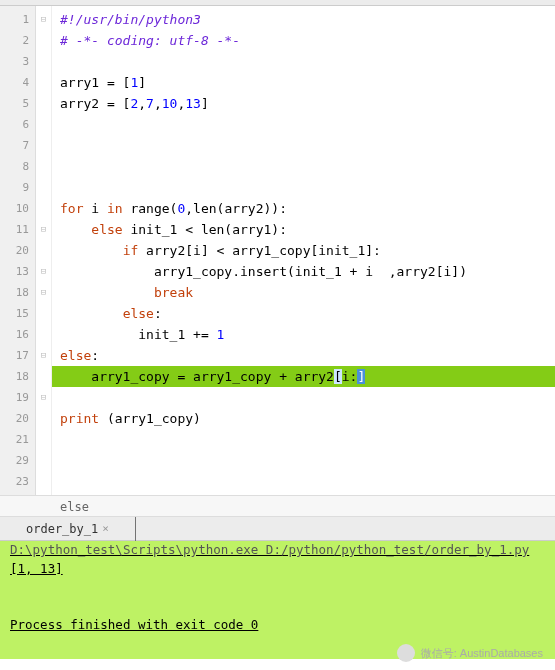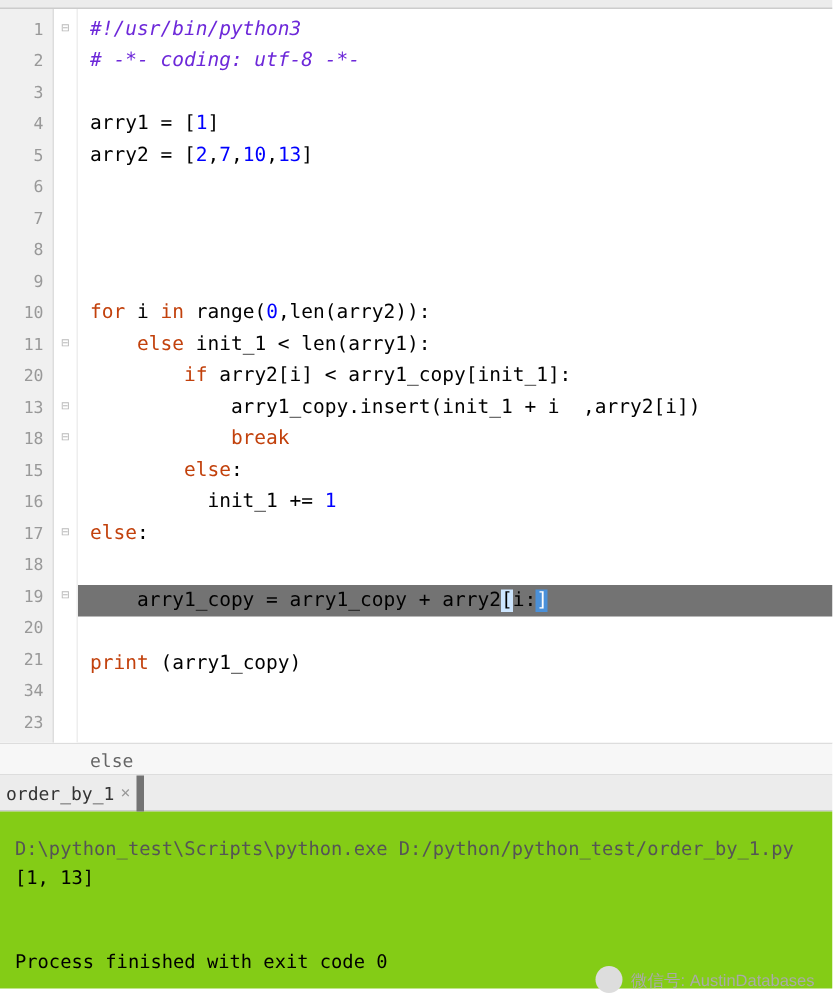--- a/index.html
+++ b/index.html
@@ -7,35 +7,35 @@
 
 .tabs-bar { height: 6px; background: #ececec; border-bottom: 1px solid #ccc; }
 
 .editor-area { display: flex; height: 489px; background: #fff; position: relative; }
 .gutter { width: 36px; background: #f0f0f0; border-right: 1px solid #ddd; text-align: right; padding-top: 3px; }
 .gutter div { height: 21px; line-height: 21px; color: #999; font-size: 11px; padding-right: 6px; }
 .fold-col { width: 16px; background: #fff; border-right: 1px solid #eee; padding-top: 3px; }
 .fold-col div { height: 21px; line-height: 21px; text-align: center; color: #bbb; font-size: 9px; }
 .code-area { flex: 1; padding-top: 3px; position: relative; }
 .code-line { height: 21px; line-height: 21px; padding-left: 8px; white-space: pre; position: relative; }
-.code-line.highlight { background: #737373; margin-top: 24px; }
+.code-line.highlight { background: #84cc16; }
 
 .kw { color: #c2410c; font-weight: normal; }
 .num { color: #0000ff; }
 .cm { color: #6d28d9; font-style: italic; }
 .id { color: #000; }
 .sel-bracket { background: #cde6ff; }
 .cursor-mark { background: #4a90d9; color: #fff; }
 .breadcrumb { height: 22px; line-height: 22px; padding-left: 60px; background: #f7f7f7; border-top: 1px solid #ddd; border-bottom: 1px solid #ddd; color: #666; font-size: 12px; }
 
 .output-tab-bar { height: 24px; background: #ececec; border-bottom: 1px solid #ccc; display: flex; align-items: center; }
-.output-tab { padding: 0 4px; height: 24px; line-height: 24px; font-size: 12px; color: #333; border-right: 5px solid #737373; display: flex; align-items: center; gap: 4px; }
+.output-tab { padding: 0 26px; height: 24px; line-height: 24px; font-size: 12px; color: #333; border-right: 1px solid #737373; display: flex; align-items: center; gap: 4px; }
 .close-x { color: #999; font-size: 11px; }
 
-.console { padding: 16px 10px; font-family: "Consolas", monospace; font-size: 12.5px; background: #84cc16; height: 118px; color: #000; line-height: 1.5; white-space: pre-wrap; }
+.console { padding: 0 10px; font-family: "Consolas", monospace; font-size: 12.5px; background: #bef264; height: 118px; color: #000; line-height: 1.5; white-space: pre-wrap; text-decoration: underline; }
 .console .cmd { color: #555; }
 
 .watermark { position: absolute; bottom: 8px; right: 12px; font-size: 11px; color: #aaa; font-family: sans-serif; display: flex; align-items: center; gap: 6px; }
 .watermark .circle { width: 18px; height: 18px; border-radius: 50%; background: #ddd; display: inline-block; }
 </style>
 </head>
 <body>
 
 <div class="tabs-bar"></div>
 
@@ -55,21 +55,21 @@
     <div>20</div>
     <div>13</div>
     <div>18</div>
     <div>15</div>
     <div>16</div>
     <div>17</div>
     <div>18</div>
     <div>19</div>
     <div>20</div>
     <div>21</div>
-    <div>34</div>
+    <div>29</div>
     <div>23</div>
   </div>
   <div class="fold-col">
     <div>⊟</div>
     <div></div>
       <div></div>
       <div></div>
       <div></div>
       <div></div>
       <div></div>

